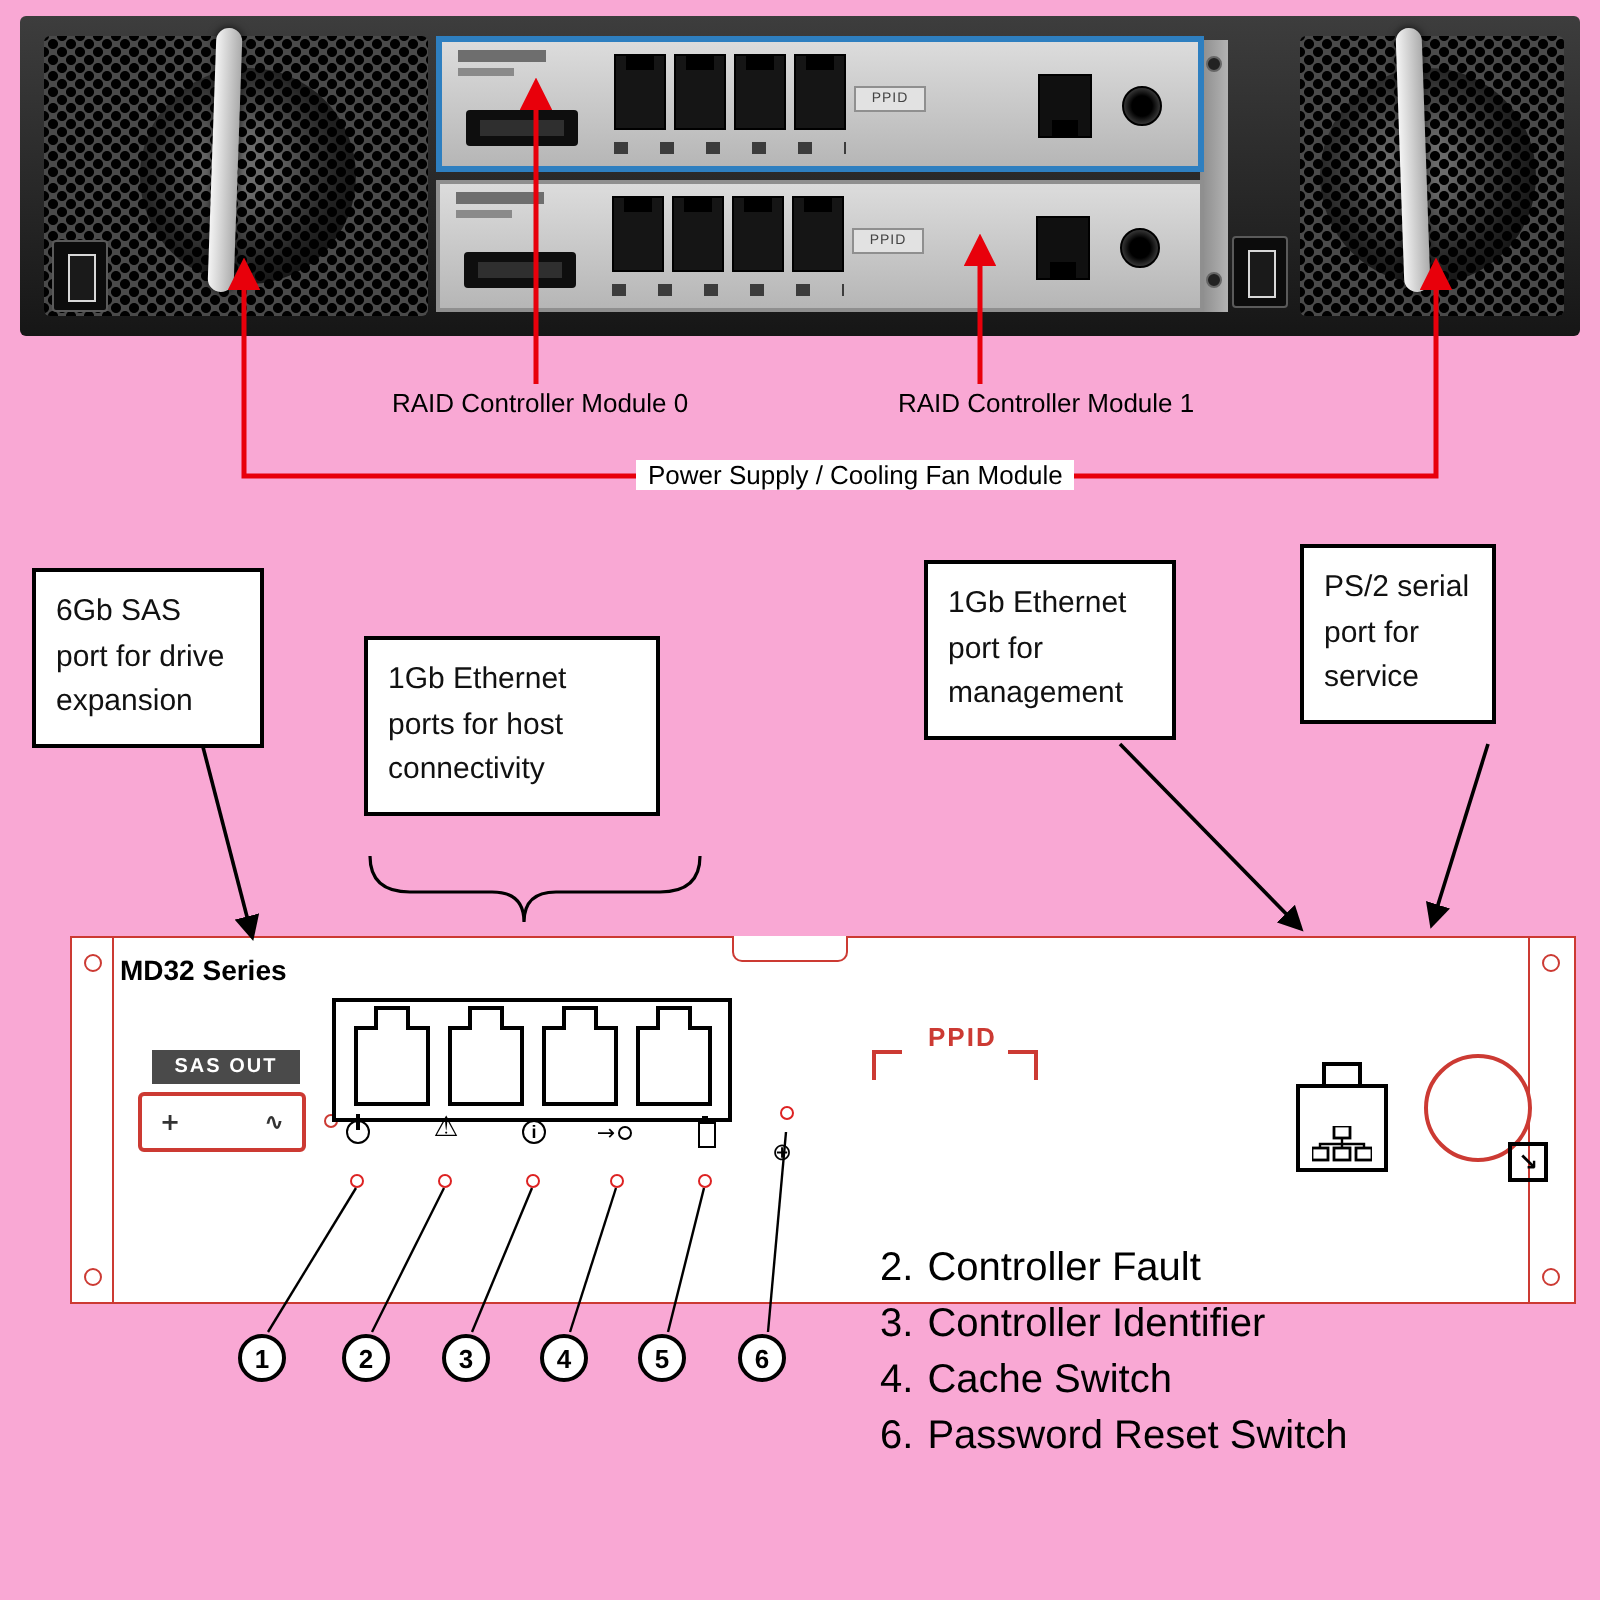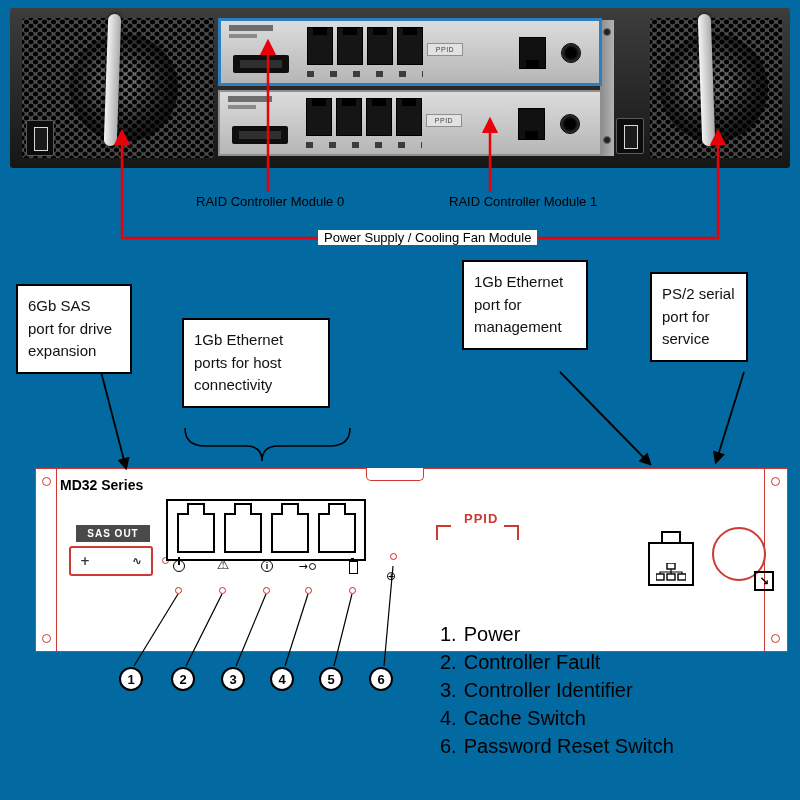--- a/index.html
+++ b/index.html
@@ -2,21 +2,21 @@
 <html><head>
 <meta charset="utf-8">
 <style>
   :root{
     --ared:#e8000b;
     --dred:#cc3a33;
     --blue:#2e7fc0;
   }
   *{box-sizing:border-box;margin:0;padding:0}
   body{background:#fff;font-family:"Liberation Sans",sans-serif}
-  .canvas{position:relative;width:800px;height:800px;background:#0369a1;outline:1px solid #c9c9c9;overflow:hidden}
+  .canvas{position:relative;width:800px;height:800px;background:#f9a8d4;outline:1px solid #c9c9c9;overflow:hidden}
 
   
   .photo{position:absolute;left:10px;top:8px;width:780px;height:160px;
     background:linear-gradient(#3d3d3d,#161616);border-radius:3px}
   .fan{position:absolute;top:10px;height:140px;background:#4a4a4a;border-radius:3px;overflow:hidden}
   .fan.left{left:12px;width:192px}
   .fan.right{left:640px;width:132px}
   .fan .blade{position:absolute;width:108px;height:108px;border-radius:50%;
     background:radial-gradient(circle at 45% 45%,#6a6a6a 0 18%,#222 60%,#000 100%)}
   .fan.left .blade{left:48px;top:16px}
@@ -61,21 +61,21 @@
   .lbl{position:absolute;font-size:13px;color:#000;z-index:6;white-space:nowrap}
   .lbl.raid0{left:196px;top:194px}
   .lbl.raid1{left:449px;top:194px}
   .lbl.psu{left:318px;top:230px;background:#fff;padding:0 6px}
 
   
   .box{position:absolute;background:#fff;border:2px solid #000;padding:9px 10px;
     font-size:15px;line-height:1.5;color:#111;z-index:6}
   .box.sas{left:16px;top:284px;width:116px}
   .box.eth{left:182px;top:318px;width:148px}
-  .box.mgmt{left:462px;top:260px;width:126px}
+  .box.mgmt{left:462px;top:280px;width:126px}
   .box.ps2{left:650px;top:272px;width:98px}
 
   
   .draw{position:absolute;left:35px;top:468px;width:753px;height:184px;border:1px solid var(--dred);background:#fff}
   .draw .vline{position:absolute;top:0;bottom:0;width:0;border-left:1px solid var(--dred)}
   .vline.l{left:20px}.vline.r{right:22px}
   .screw{position:absolute;width:9px;height:9px;border:1px solid var(--dred);border-radius:50%}
   .screw.tl{left:6px;top:8px}.screw.bl{left:6px;bottom:8px}
   .screw.tr{right:7px;top:8px}.screw.br{right:7px;bottom:8px}
   .dlatch{position:absolute;left:330px;top:-1px;width:58px;height:13px;border:1px solid var(--dred);
@@ -281,21 +281,20 @@
   </div>
 
   <div class="numc n1">1</div>
   <div class="numc n2">2</div>
   <div class="numc n3">3</div>
   <div class="numc n4">4</div>
   <div class="numc n5">5</div>
   <div class="numc n6">6</div>
 
   <div class="legend">
-    <div class="row"><span class="n">1.</span><span>Power</span></div>
     <div class="row"><span class="n">2.</span><span>Controller Fault</span></div>
     <div class="row"><span class="n">3.</span><span>Controller Identifier</span></div>
     <div class="row"><span class="n">4.</span><span>Cache Switch</span></div>
     <div class="row"><span class="n">6.</span><span>Password Reset Switch</span></div>
   </div>
 
   <svg class="overlay" width="800" height="800" viewBox="0 0 800 800">
     <defs>
       <marker id="mr" viewBox="0 0 10 10" refX="8" refY="5" markerWidth="6.5" markerHeight="6.5" orient="auto-start-reverse">
         <path d="M0,0 L10,5 L0,10 z" fill="#e8000b"></path>

